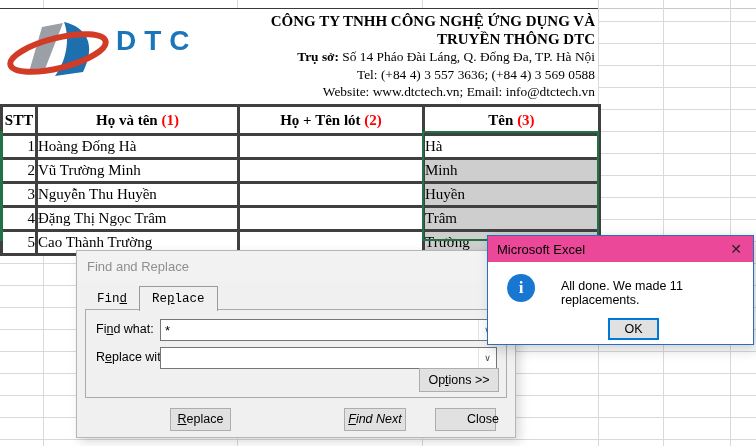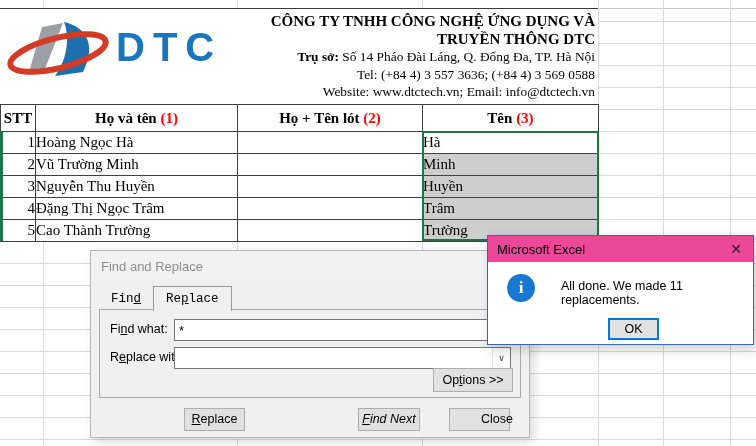--- a/index.html
+++ b/index.html
@@ -19,56 +19,56 @@
   .v1{left:43px}.v2{left:237px}.v3{left:422px}.v4{left:598px}.v5{left:663px}.v6{left:730px}
 
   
   .company-header {
     position:absolute; left:0; top:8px; width:598px; height:96px;
     background:#fff; border-top:1px solid #3a3a3a; z-index:2;
   }
   .logo-wrap { position:absolute; left:6px; top:8px; width:250px; height:80px; }
   .logo-svg { position:absolute; left:0; top:0; }
   .logo-text {
-    position:absolute; left:110px; top:8px; font-size:40px; font-weight:bold;
+    position:absolute; left:110px; top:8px; font-size:28px; font-weight:bold;
     color:#1b75bb; letter-spacing:8px; font-family:"Liberation Sans",sans-serif;
   }
   .logo-tagline { position:absolute; left:112px; top:47px; font-size:11px; color:#8a8a8a;margin-top:48px; }
   .company-info {
     position:absolute; right:3px; top:3px; width:380px; text-align:right;
     font-family:"Liberation Serif","DejaVu Serif",serif; color:#000;
   }
   .ci-name { font-size:15px; font-weight:bold; line-height:18px; }
   .ci-line { font-size:13.4px; line-height:17.5px; }
   .ci-bold { font-weight:bold; }
 
   
   .sheet-table {
     position:absolute; left:0; top:104px; z-index:2;
     border-collapse:collapse; table-layout:fixed; width:598px;
     font-family:"Liberation Serif","DejaVu Serif",serif; font-size:15px;
   }
-  .sheet-table td, .sheet-table th { border:1px solid #404040; padding:0; overflow:hidden; white-space:nowrap; background:#fff; }
+  .sheet-table td, .sheet-table th { border:3px solid #404040; padding:0; overflow:hidden; white-space:nowrap; background:#fff; }
   .sheet-table th { height:26px; font-size:15px; font-weight:bold; text-align:center; }
   .sheet-table td { height:21px; }
   .hdr-red { color:#ff0000; }
   .cell-stt { text-align:right; padding-right:4px; font-weight:normal; }
   .cell-name { padding-left:4px; }
   .cell-ten { padding-left:4px; }
   .sel-gray { background:#cecece !important; }
 
   .sel-border {
     position:absolute; left:422px; top:131px; width:177px; height:110px;
     border:2px solid #217346; box-sizing:border-box; z-index:3; pointer-events:none;
   }
   .sel-left-strip { position:absolute; left:0; top:131px; width:3px; height:110px; background:#217346; z-index:3; }
 
   
   .fr-dialog {
-    position:absolute; left:90px; top:250px; width:440px; height:188px;
+    position:absolute; left:76px; top:250px; width:440px; height:188px;
     background:#f0f0f0; border:1px solid #b6b6b6; box-sizing:border-box;
     box-shadow:4px 4px 10px rgba(0,0,0,0.15); z-index:10; font-size:12.5px; color:#000;
   }
   .fr-titlebar { position:absolute; left:0; top:0; right:0; height:30px; background:#f2f2f2; }
   .fr-title { position:absolute; left:10px; top:8px; font-size:13px; color:#8f8f8f; }
   .fr-help { position:absolute; right:16px; top:7px; font-size:14px; color:#9a9a9a; }
   .fr-tabs { position:absolute; left:8px; top:35px; height:24px; z-index:2; }
   .tab { display:inline-block; height:23px; line-height:23px; padding:0 12px; font-size:12.5px; vertical-align:bottom;font-family:Liberation Mono, monospace; }
   .tab-active { background:#f0f0f0; border:1px solid #9a9a9a; border-bottom:none; height:24px; line-height:24px; }
   .fr-panel {
@@ -164,21 +164,21 @@
     </colgroup>
   <tbody>
       <tr>
     <th><span>STT</span><span class="hdr-red"></span></th>
     <th><span>Họ và tên </span><span class="hdr-red">(1)</span></th>
     <th><span>Họ + Tên lót </span><span class="hdr-red">(2)</span></th>
     <th><span>Tên </span><span class="hdr-red">(3)</span></th>
   </tr>
   <tr>
     <td class="cell-stt">1</td>
-    <td class="cell-name">Hoàng Ngọc Hà</td>
+    <td class="cell-name">Hoàng Đống Hà</td>
     <td class="cell-name"></td>
     <td class="cell-ten">Hà</td>
   </tr>
   <tr>
     <td class="cell-stt">2</td>
     <td class="cell-name">Vũ Trường Minh</td>
     <td class="cell-name"></td>
     <td class="cell-ten sel-gray">Minh</td>
   </tr>
   <tr>

